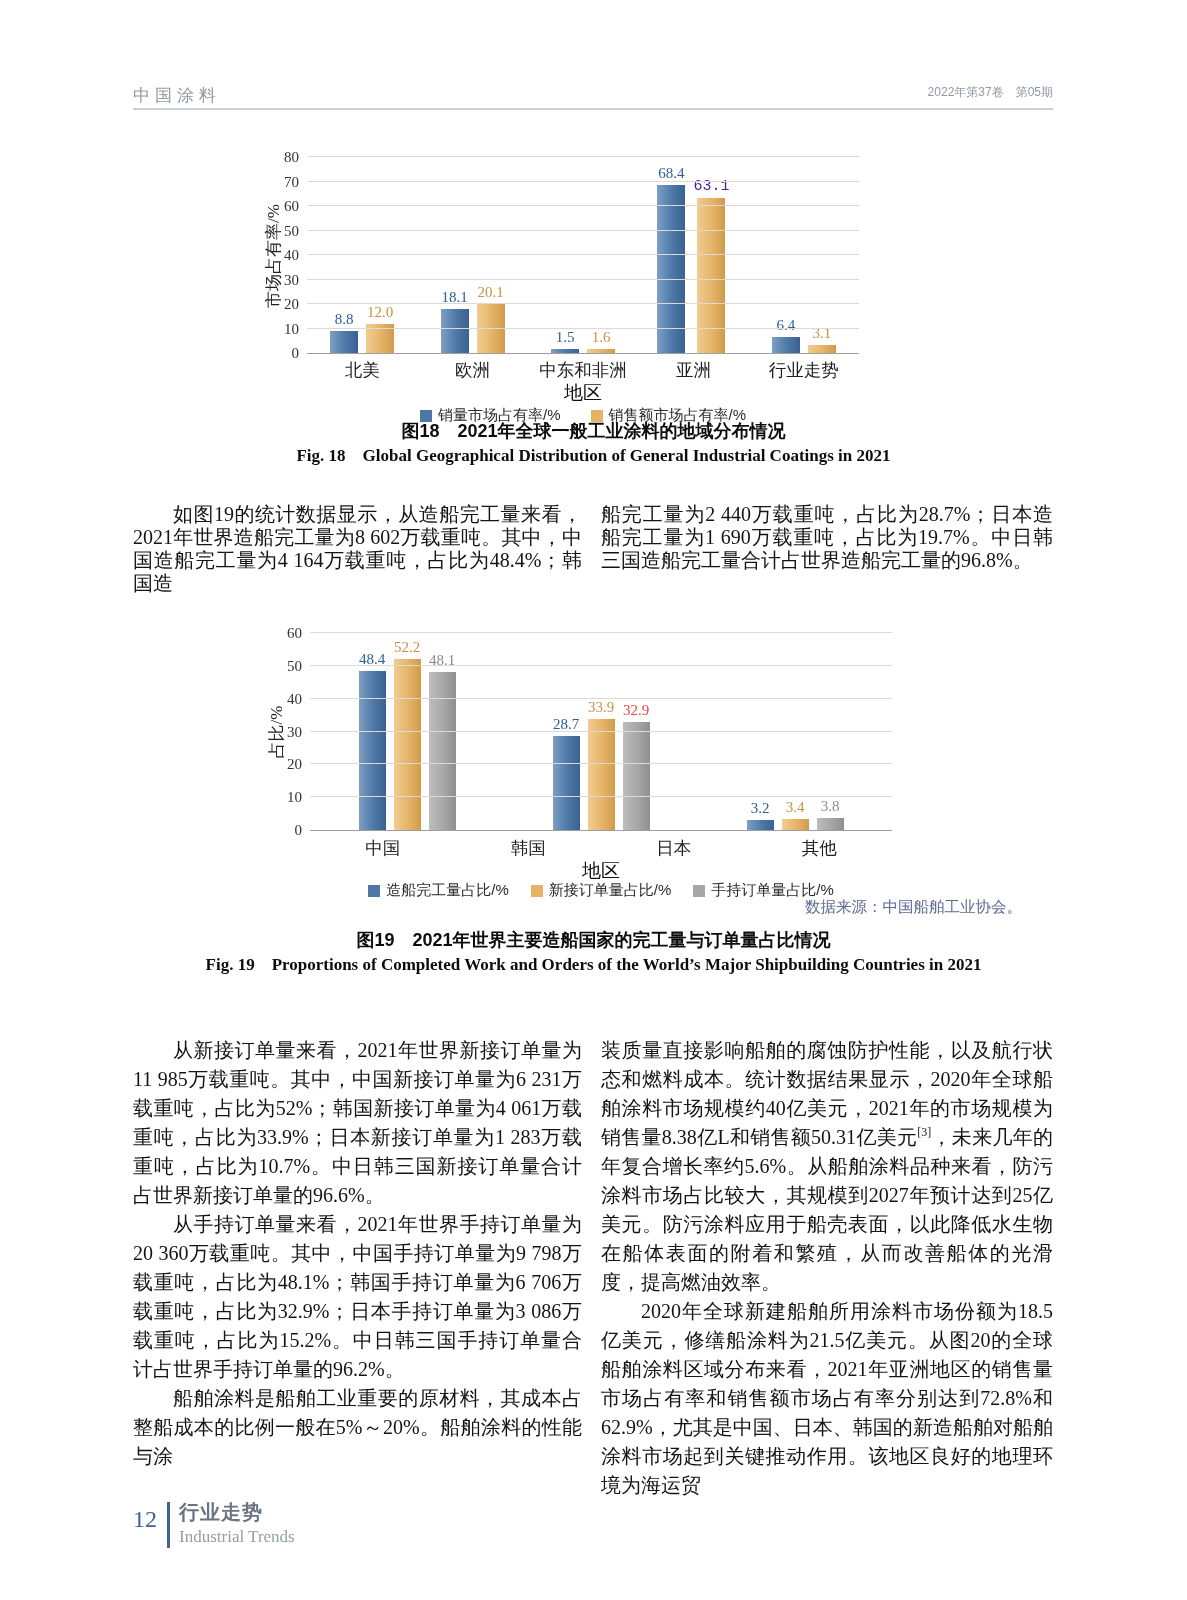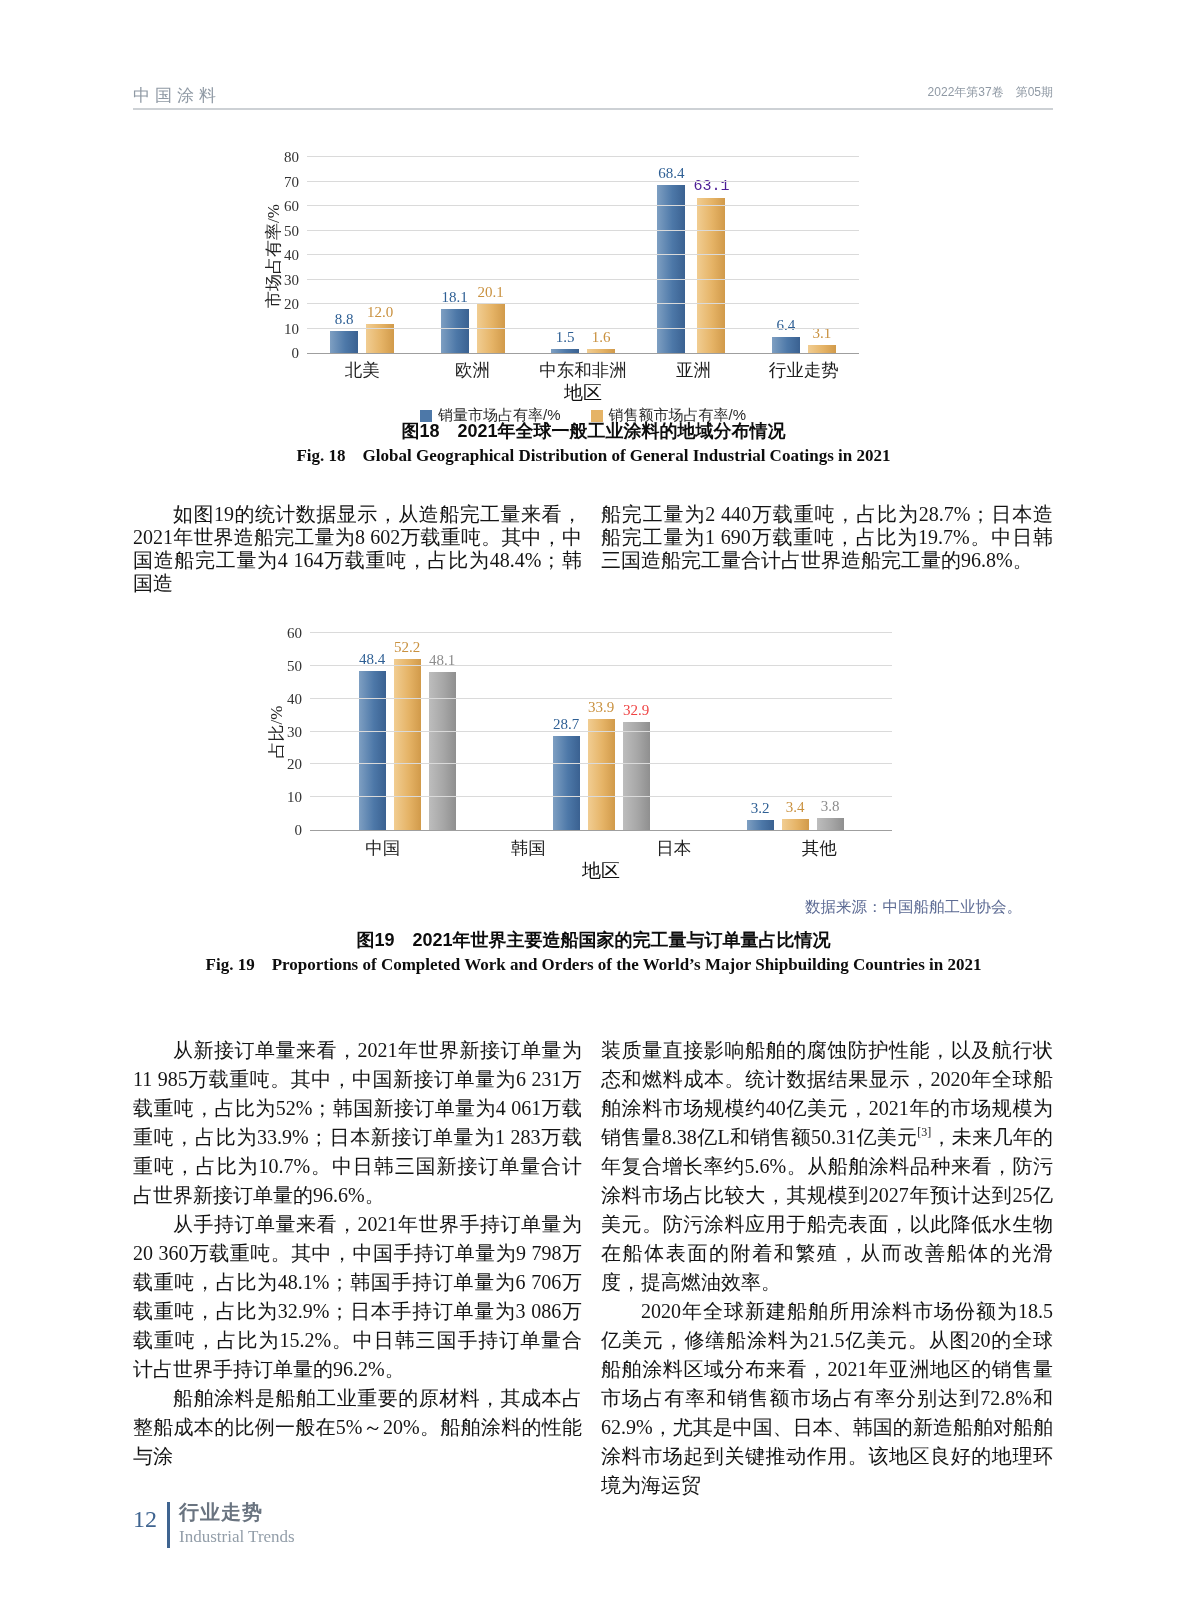--- a/index.html
+++ b/index.html
@@ -260,20 +260,34 @@
         <div class="gridline" style="bottom: 164.167px;"></div>
         <div class="gridline" style="bottom: 197px;"></div>
       </div>
     <div class="xlabels">
         <div class="xlabel">中国</div>
         <div class="xlabel">韩国</div>
         <div class="xlabel">日本</div>
         <div class="xlabel">其他</div>
       </div>
     <div class="xtitle">地区</div>
+    <div class="legend">
+        <div class="legitem">
+          <span class="sw" style="background: rgb(77, 120, 168);"></span>
+          <span>造船完工量占比/%</span>
+        </div>
+        <div class="legitem">
+          <span class="sw" style="background: rgb(229, 179, 102);"></span>
+          <span>新接订单量占比/%</span>
+        </div>
+        <div class="legitem">
+          <span class="sw" style="background: rgb(166, 166, 166);"></span>
+          <span>手持订单量占比/%</span>
+        </div>
+      </div>
   </div>
 
   <div class="source-line">数据来源：中国船舶工业协会。</div>
   <div class="capcn" id="cap19cn">图19　2021年世界主要造船国家的完工量与订单量占比情况</div>
   <div class="capen" id="cap19en">Fig. 19　Proportions of Completed Work and Orders of the World’s Major Shipbuilding Countries in 2021</div>
 
   <div class="col secB" id="secB-left">
     <p class="indent">从新接订单量来看，2021年世界新接订单量为11 985万载重吨。其中，中国新接订单量为6 231万载重吨，占比为52%；韩国新接订单量为4 061万载重吨，占比为33.9%；日本新接订单量为1 283万载重吨，占比为10.7%。中日韩三国新接订单量合计占世界新接订单量的96.6%。</p>
     <p class="indent">从手持订单量来看，2021年世界手持订单量为20 360万载重吨。其中，中国手持订单量为9 798万载重吨，占比为48.1%；韩国手持订单量为6 706万载重吨，占比为32.9%；日本手持订单量为3 086万载重吨，占比为15.2%。中日韩三国手持订单量合计占世界手持订单量的96.2%。</p>
     <p class="indent">船舶涂料是船舶工业重要的原材料，其成本占整船成本的比例一般在5%～20%。船舶涂料的性能与涂</p>

